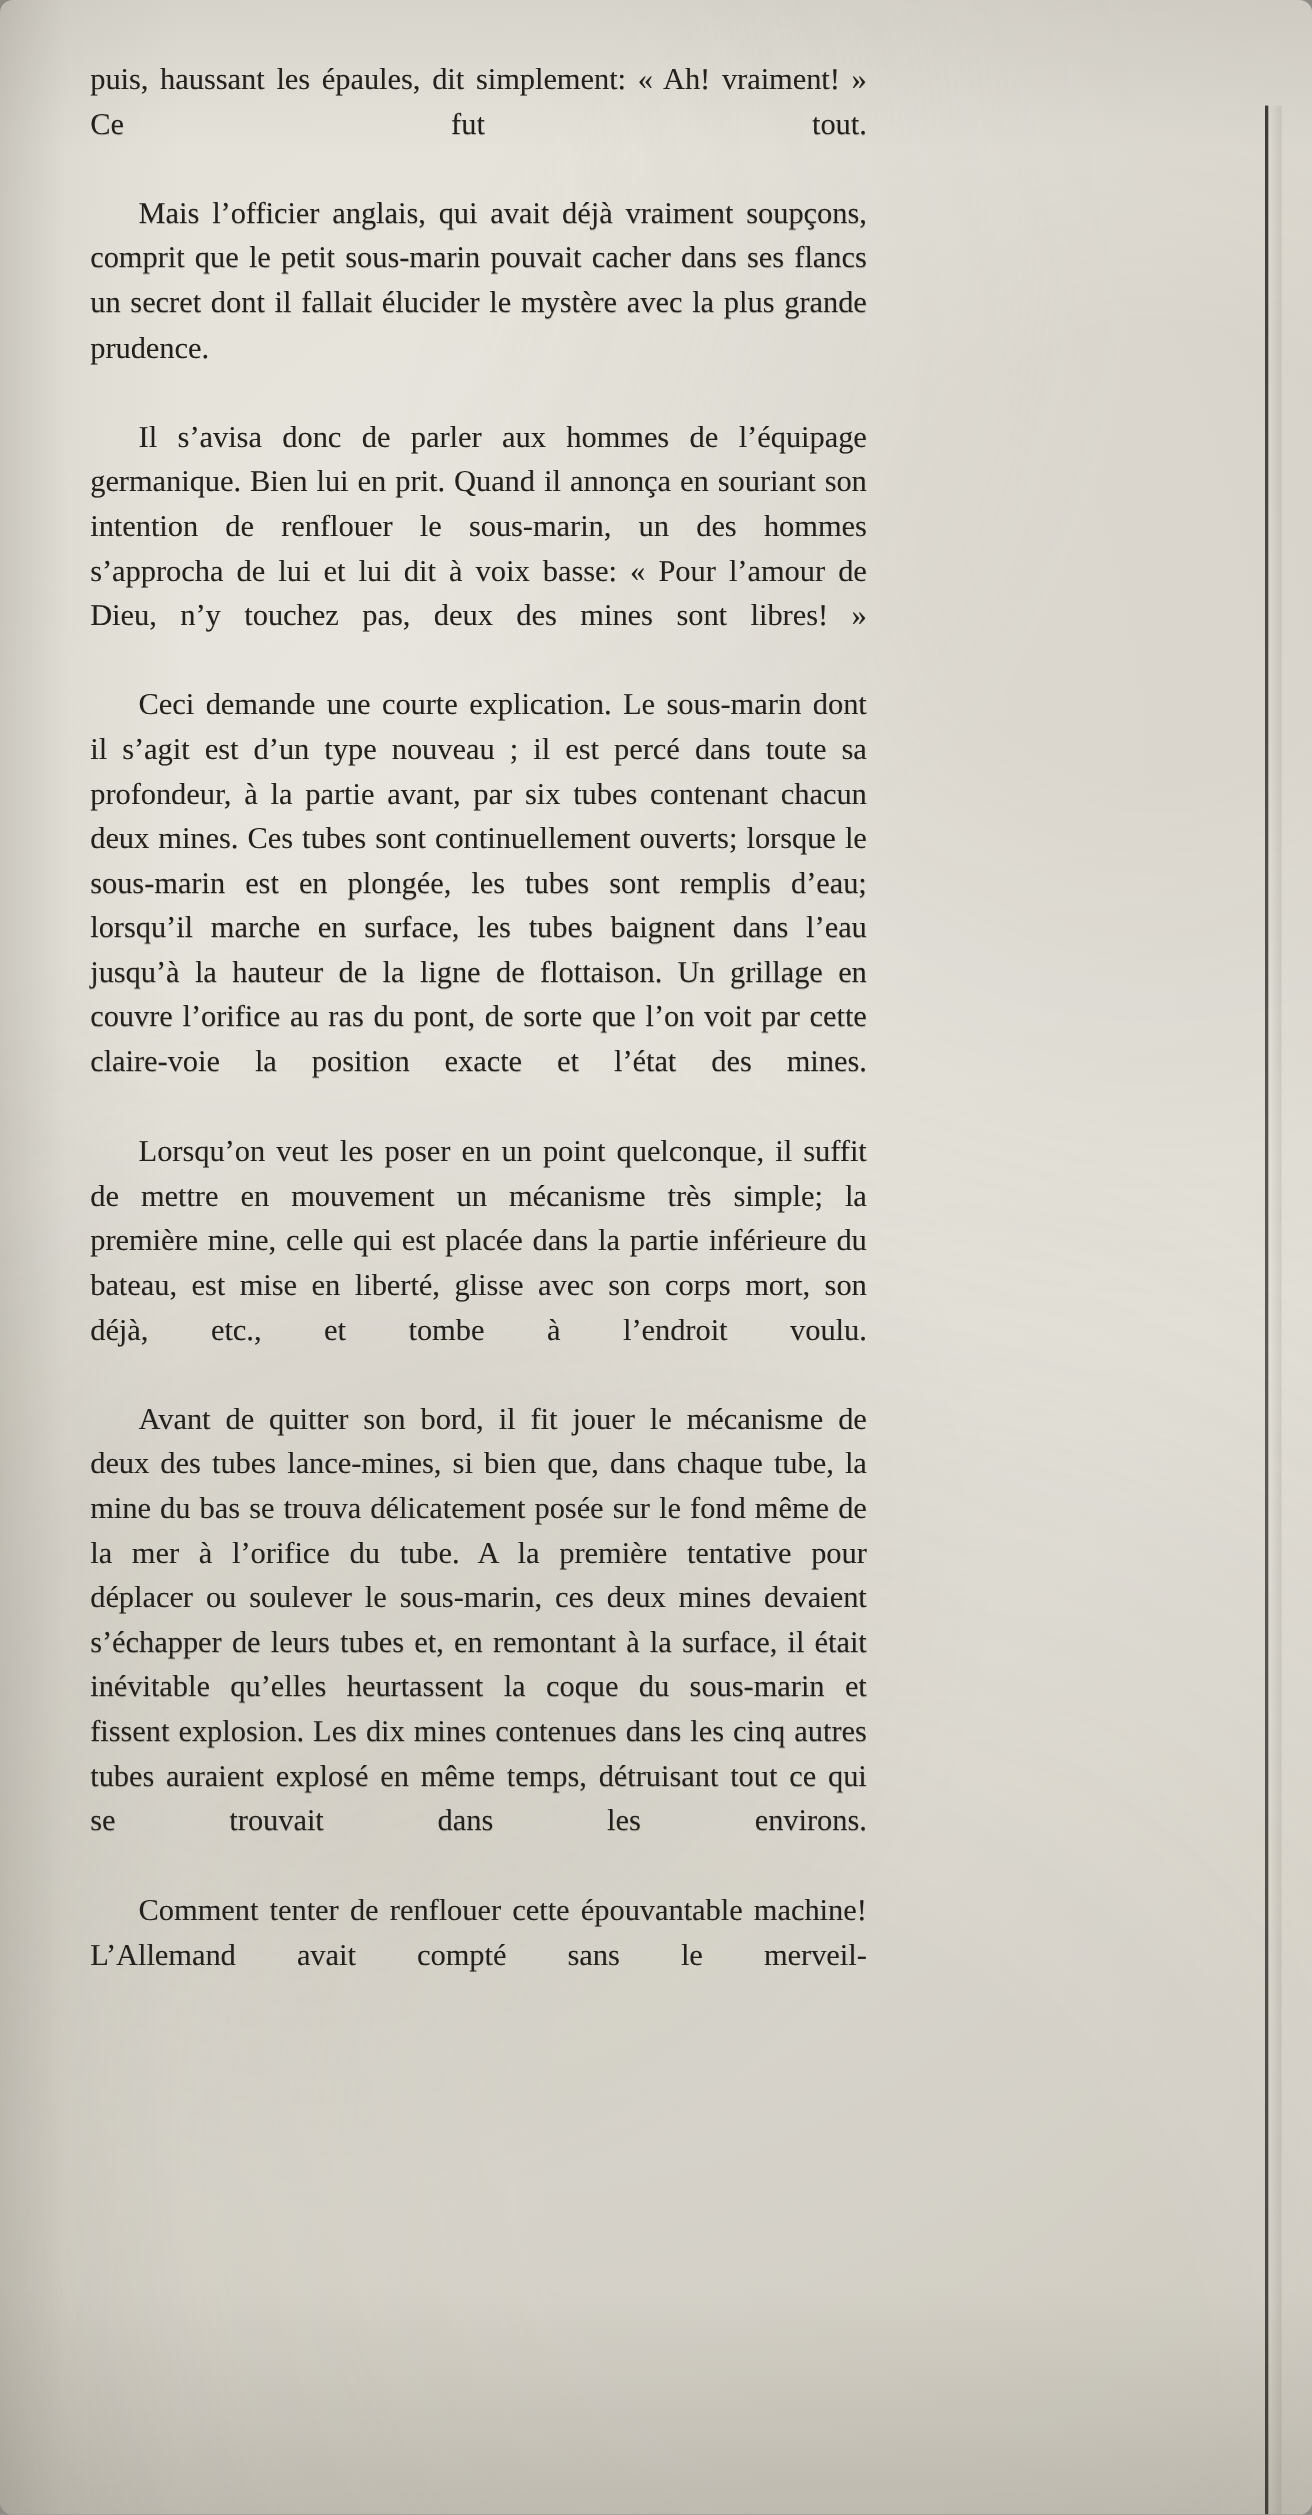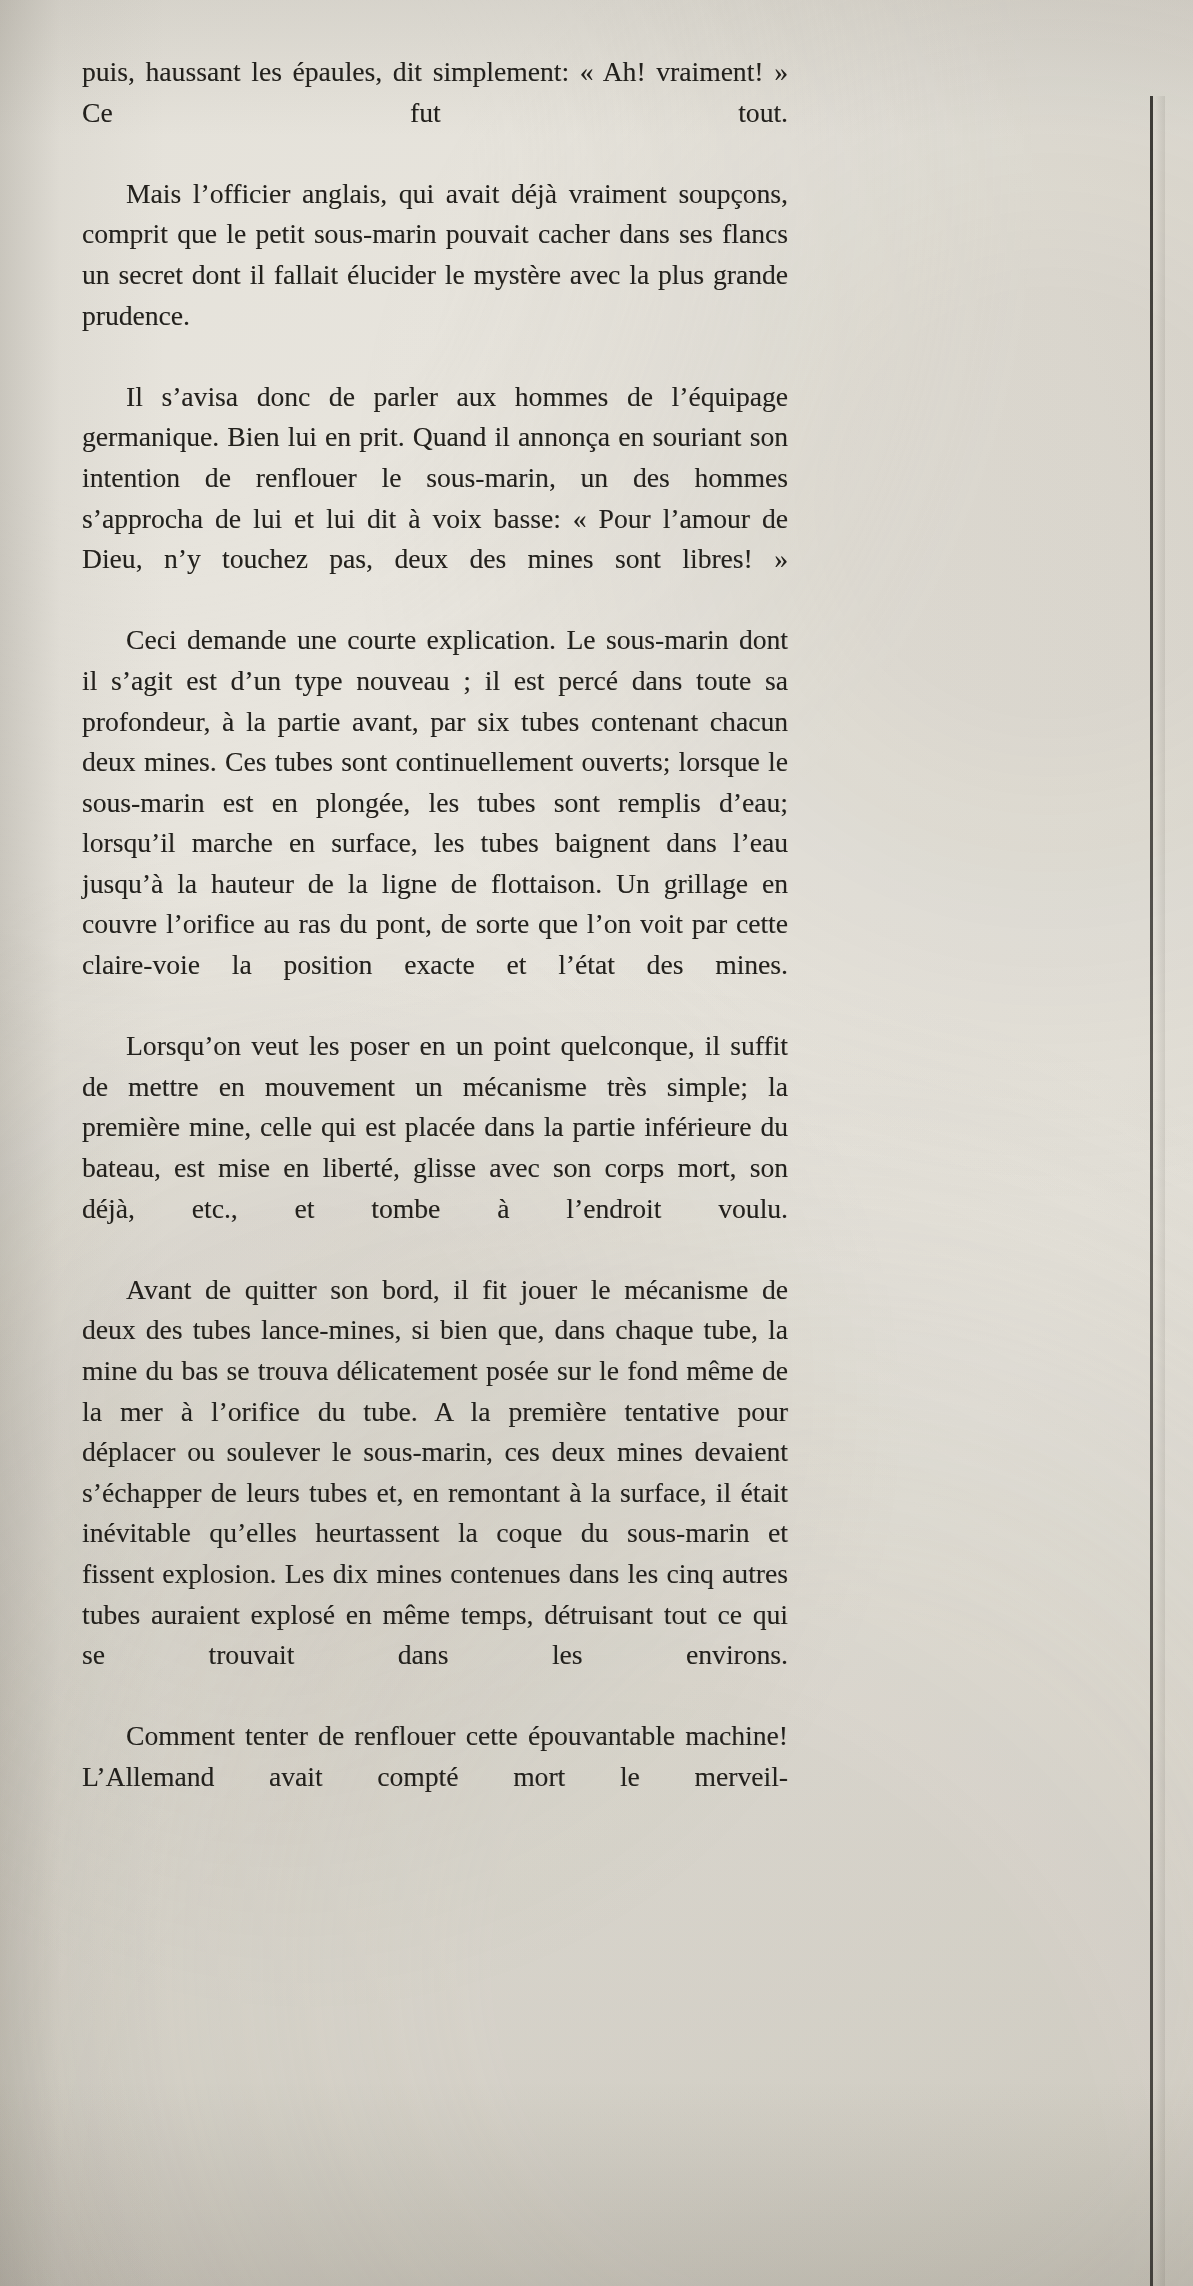--- a/index.html
+++ b/index.html
@@ -10,20 +10,21 @@
 
   #page {
     position: relative;
     width: 1193px;
     height: 2286px;
     margin: 0 auto;
     overflow: hidden;
     background:
       radial-gradient(ellipse 140% 100% at 38% 34%, #e9e6df 0%, #e4e1d9 42%, #dbd7ce 72%, #cfcbc1 100%);
     font-family: "Liberation Serif", "DejaVu Serif", serif;
+    border-radius: 12px;
   }
 
   
   #page::before {
     content: "";
     position: absolute;
     inset: 0;
     pointer-events: none;
     background:
       radial-gradient(circle at 12% 8%, rgba(255,255,255,0.30) 0 14%, rgba(0,0,0,0) 38%),
@@ -112,16 +113,16 @@
   <div class="margin-rule-soft"></div>
   <div class="margin-rule"></div>
 
   <div class="text-block">
     <p class="para no-indent">puis, haussant les épaules, dit simplement: « Ah! vraiment! » Ce fut tout.</p>
     <p class="para">Mais l’officier anglais, qui avait déjà vraiment soupçons, comprit que le petit sous-marin pouvait cacher dans ses flancs un secret dont il fallait élucider le mystère avec la plus grande prudence.</p>
     <p class="para">Il s’avisa donc de parler aux hommes de l’équipage germanique. Bien lui en prit. Quand il annonça en souriant son intention de renflouer le sous-marin, un des hommes s’approcha de lui et lui dit à voix basse: « Pour l’amour de Dieu, n’y touchez pas, deux des mines sont libres! »</p>
     <p class="para">Ceci demande une courte explication. Le sous-marin dont il s’agit est d’un type nouveau ; il est percé dans toute sa profondeur, à la partie avant, par six tubes contenant chacun deux mines. Ces tubes sont continuellement ouverts; lorsque le sous-marin est en plongée, les tubes sont remplis d’eau; lorsqu’il marche en surface, les tubes baignent dans l’eau jusqu’à la hauteur de la ligne de flottaison. Un grillage en couvre l’orifice au ras du pont, de sorte que l’on voit par cette claire-voie la position exacte et l’état des mines.</p>
     <p class="para">Lorsqu’on veut les poser en un point quelconque, il suffit de mettre en mouvement un mécanisme très simple; la première mine, celle qui est placée dans la partie inférieure du bateau, est mise en liberté, glisse avec son corps mort, son déjà, etc., et tombe à l’endroit voulu.</p>
     <p class="para">Avant de quitter son bord, il fit jouer le mécanisme de deux des tubes lance-mines, si bien que, dans chaque tube, la mine du bas se trouva délicatement posée sur le fond même de la mer à l’orifice du tube. A la première tentative pour déplacer ou soulever le sous-marin, ces deux mines devaient s’échapper de leurs tubes et, en remontant à la surface, il était inévitable qu’elles heurtassent la coque du sous-marin et fissent explosion. Les dix mines contenues dans les cinq autres tubes auraient explosé en même temps, détruisant tout ce qui se trouvait dans les environs.</p>
-    <p class="para">Comment tenter de renflouer cette épouvantable machine! L’Allemand avait compté mort le merveil-</p>
+    <p class="para">Comment tenter de renflouer cette épouvantable machine! L’Allemand avait compté sans le merveil-</p>
   </div>
 
 </div>
 
 </body></html>

